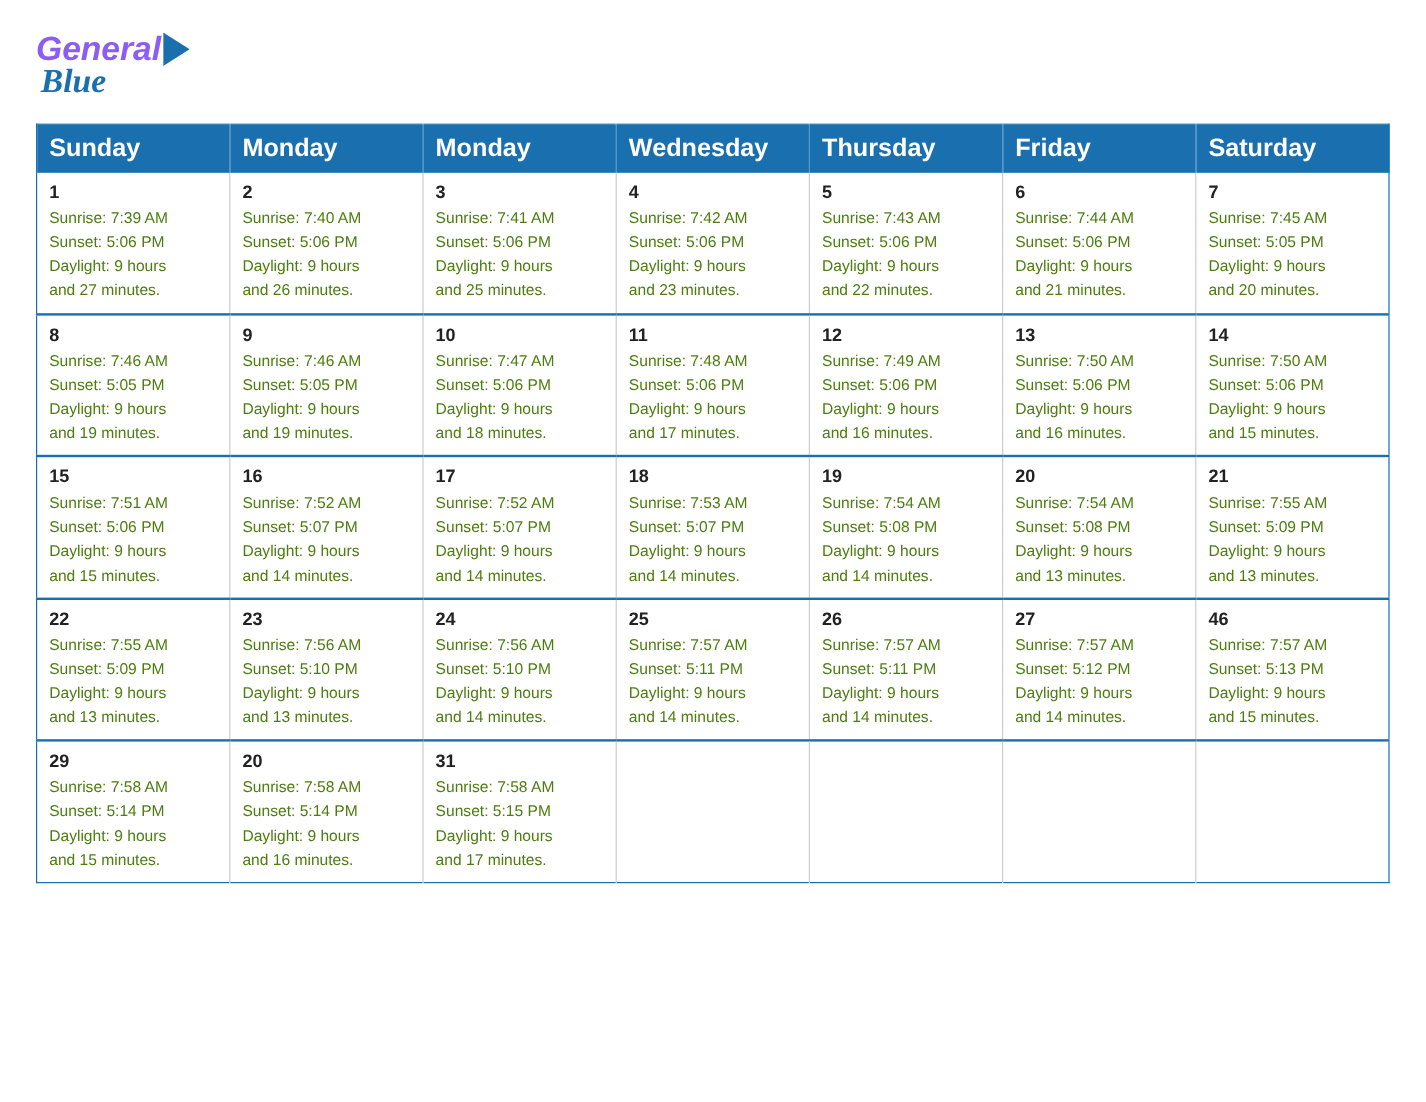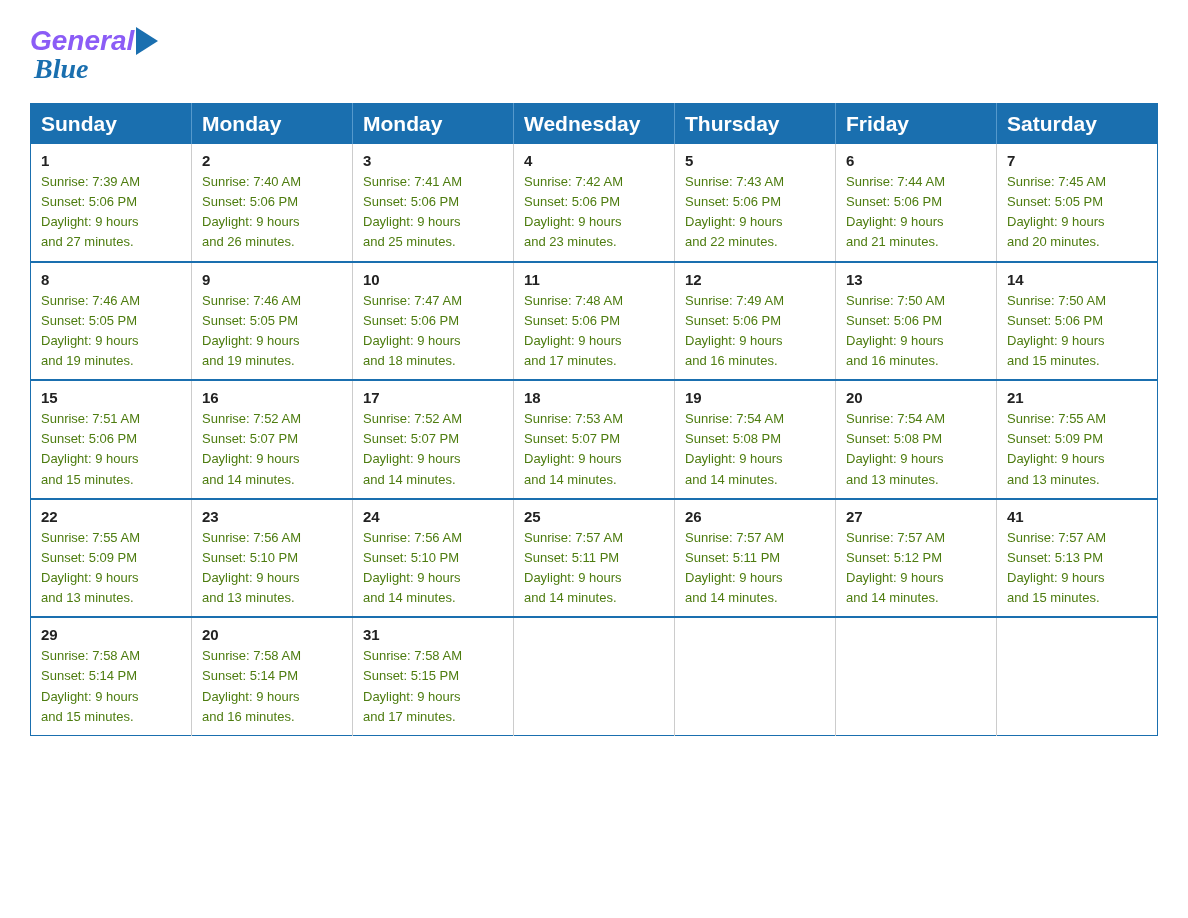--- a/index.html
+++ b/index.html
@@ -226,21 +226,21 @@
       </td>
         <td>
         <span class="day-number">26</span>
         <span class="day-info">Sunrise: 7:57 AM<br>Sunset: 5:11 PM<br>Daylight: 9 hours<br>and 14 minutes.</span>
       </td>
         <td>
         <span class="day-number">27</span>
         <span class="day-info">Sunrise: 7:57 AM<br>Sunset: 5:12 PM<br>Daylight: 9 hours<br>and 14 minutes.</span>
       </td>
         <td>
-        <span class="day-number">41</span>
+        <span class="day-number">46</span>
         <span class="day-info">Sunrise: 7:57 AM<br>Sunset: 5:13 PM<br>Daylight: 9 hours<br>and 15 minutes.</span>
       </td>
       </tr>
       <tr>
         <td>
         <span class="day-number">29</span>
         <span class="day-info">Sunrise: 7:58 AM<br>Sunset: 5:14 PM<br>Daylight: 9 hours<br>and 15 minutes.</span>
       </td>
         <td>
         <span class="day-number">20</span>

